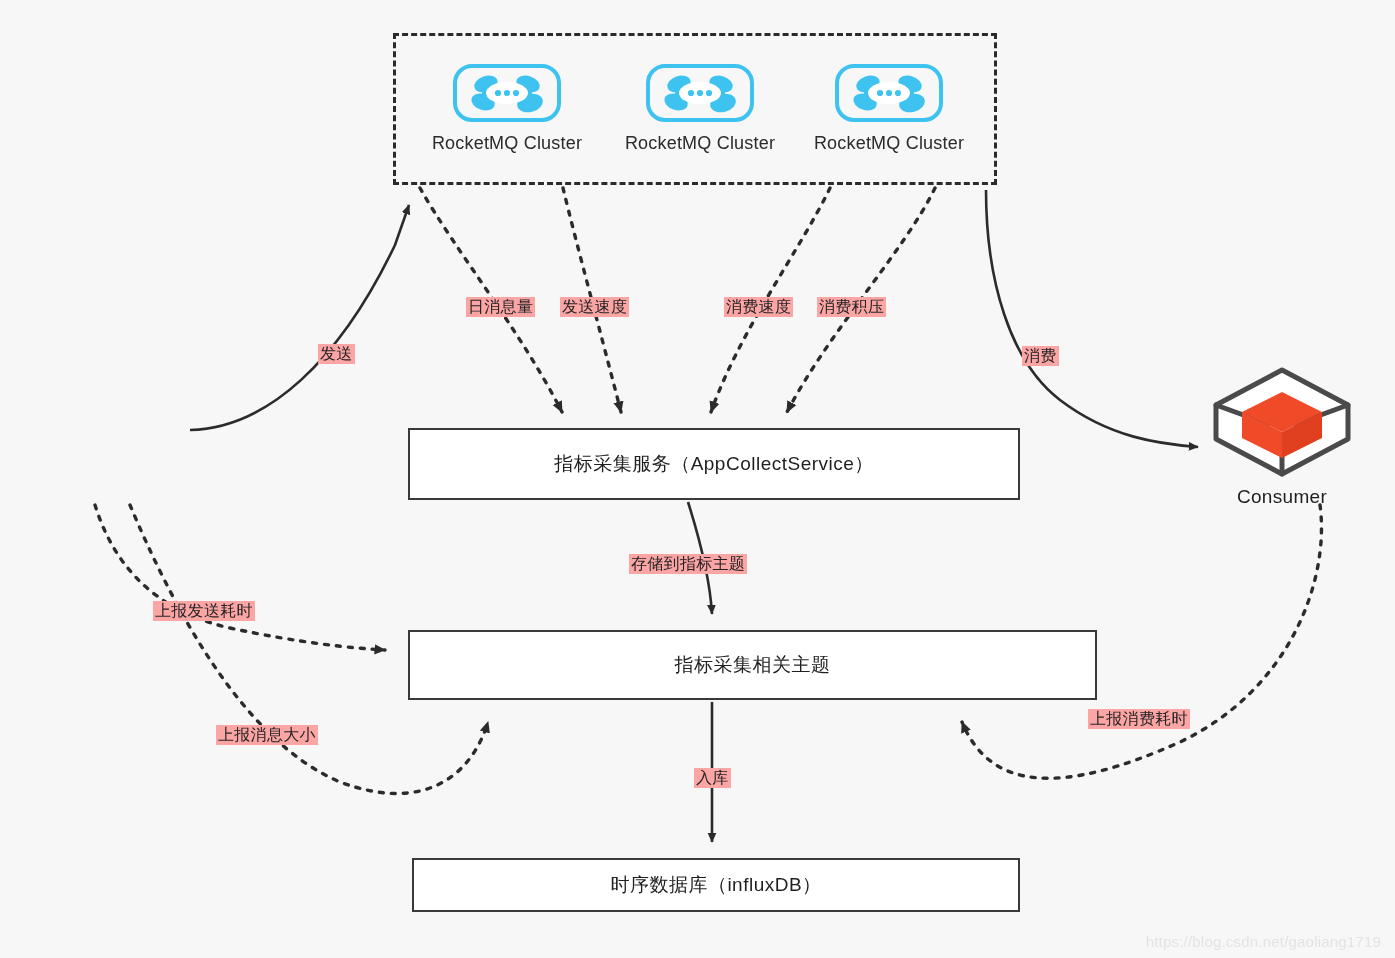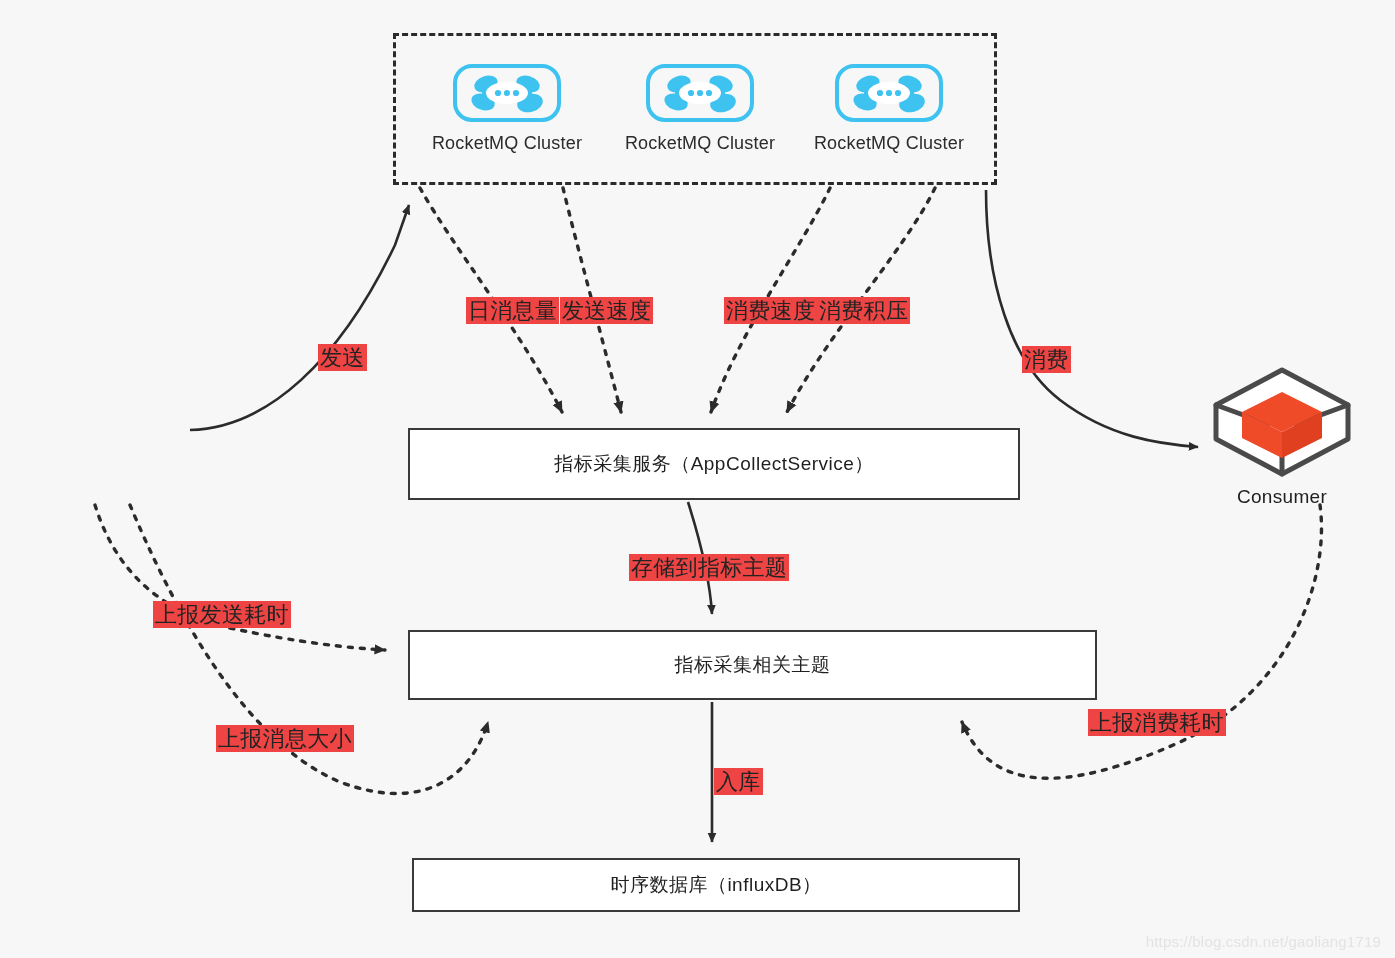--- a/index.html
+++ b/index.html
@@ -92,36 +92,36 @@
   .endpoint-label {
     margin-top: 6px;
     font-size: 19px;
     color: #1f1f1f;
     letter-spacing: 0.3px;
   }
 
   
   .edge-label {
     position: absolute;
-    font-size: 22px;
+    font-size: 16px;
     color: #232323;
-    background: #ef4444;
+    background: #fca5a5;
     white-space: nowrap;
     padding: 1px 2px;
     line-height: 1.15;
     letter-spacing: 0.3px;
   }
   #lbl-send           { left: 318px;  top: 344px; }
   #lbl-consume        { left: 1022px; top: 346px; }
   #lbl-daily-volume   { left: 466px;  top: 297px; }
   #lbl-send-speed     { left: 560px;  top: 297px; }
   #lbl-consume-speed  { left: 724px;  top: 297px; }
   #lbl-consume-backlog{ left: 817px;  top: 297px; }
   #lbl-store-topic    { left: 629px;  top: 554px; }
-  #lbl-into-db        { left: 714px;  top: 768px; }
+  #lbl-into-db        { left: 694px;  top: 768px; }
   #lbl-report-send    { left: 153px;  top: 601px; }
   #lbl-report-size    { left: 216px;  top: 725px; }
   #lbl-report-consume { left: 1088px; top: 709px; }
 
   
   #watermark {
     position: absolute;
     right: 14px;
     bottom: 8px;
     font-size: 15px;

